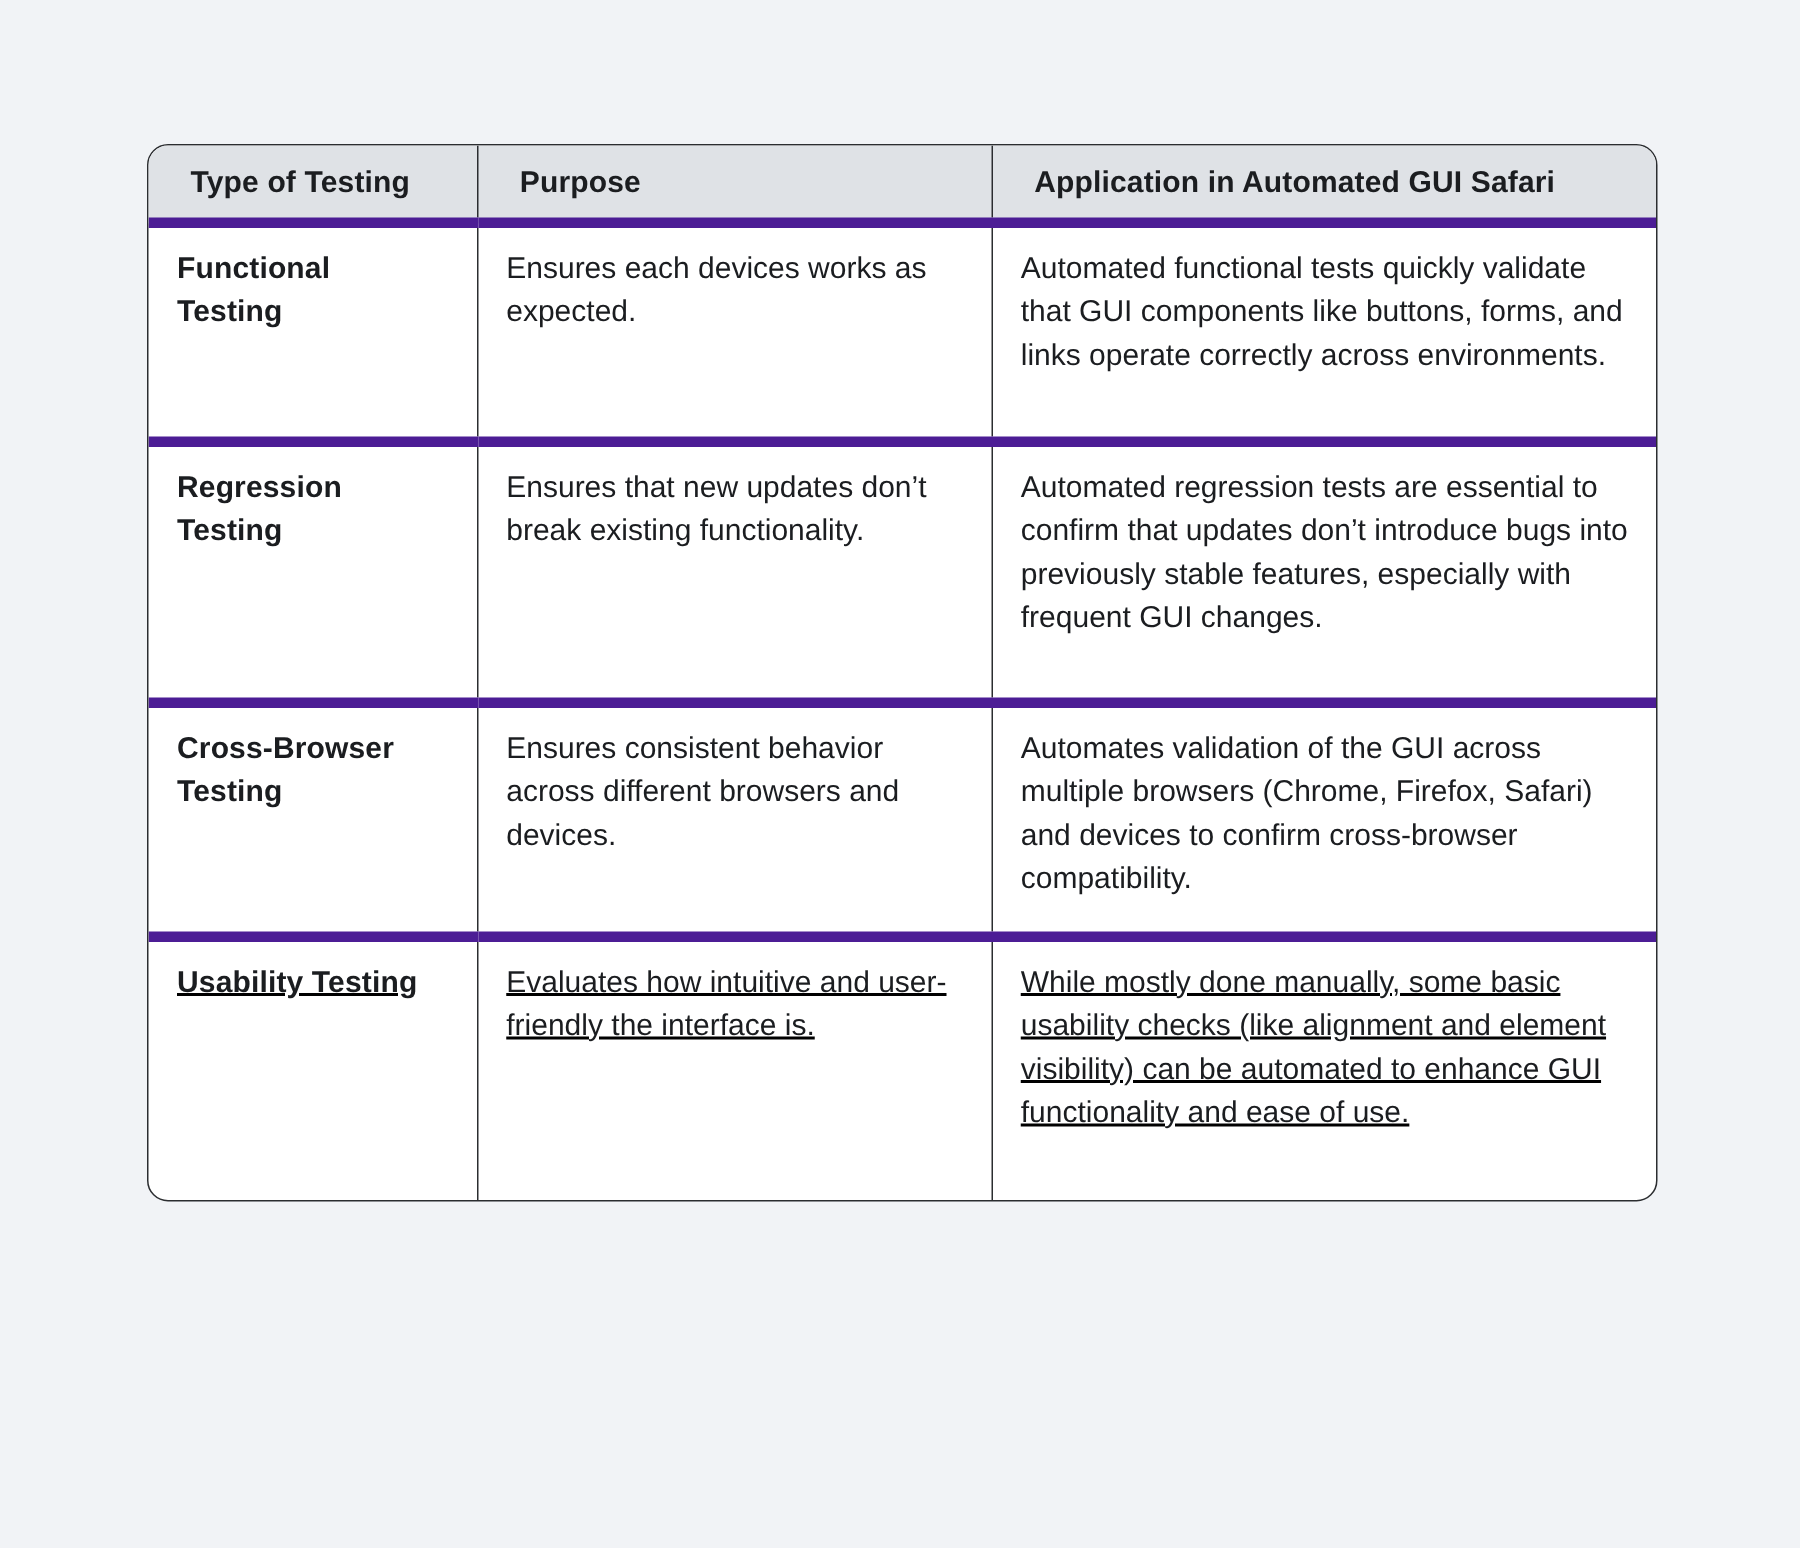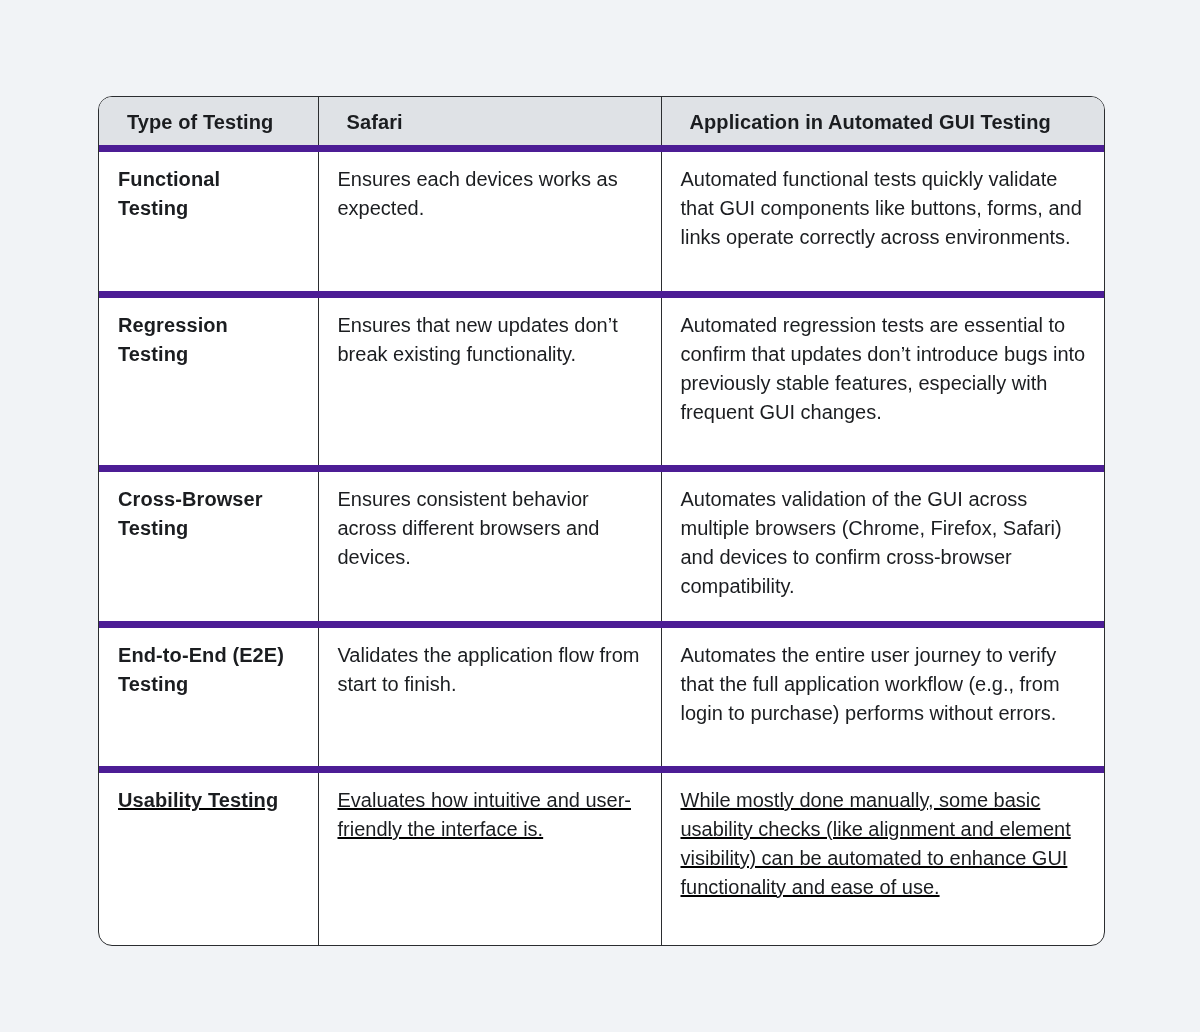--- a/index.html
+++ b/index.html
@@ -85,45 +85,40 @@
   <div class="table-card">
     <table>
       <colgroup>
         <col class="c1">
         <col class="c2">
         <col class="c3">
       </colgroup>
       <thead>
         <tr>
           <th>Type of Testing</th>
-          <th>Safari</th>
-          <th>Application in Automated GUI Testing</th>
+          <th>Purpose</th>
+          <th>Application in Automated GUI Safari</th>
         </tr>
       </thead>
       <tbody>
         <tr class="r1">
           <td class="col-type">Functional Testing</td>
           <td>Ensures each devices works as expected.</td>
           <td>Automated functional tests quickly validate that GUI components like buttons, forms, and links operate correctly across environments.</td>
         </tr>
         <tr class="r2">
           <td class="col-type">Regression Testing</td>
           <td>Ensures that new updates don’t break existing functionality.</td>
           <td>Automated regression tests are essential to confirm that updates don’t introduce bugs into previously stable features, especially with frequent GUI changes.</td>
         </tr>
         <tr class="r3">
           <td class="col-type">Cross-Browser Testing</td>
           <td>Ensures consistent behavior across different browsers and devices.</td>
           <td>Automates validation of the GUI across multiple browsers (Chrome, Firefox, Safari) and devices to confirm cross-browser compatibility.</td>
         </tr>
-        <tr class="r4">
-          <td class="col-type">End-to-End (E2E) Testing</td>
-          <td>Validates the application flow from start to finish.</td>
-          <td>Automates the entire user journey to verify that the full application workflow (e.g., from login to purchase) performs without errors.</td>
-        </tr>
         <tr class="r5">
           <td class="col-type">Usability Testing</td>
           <td>Evaluates how intuitive and user-friendly the interface is.</td>
           <td>While mostly done manually, some basic usability checks (like alignment and element visibility) can be automated to enhance GUI functionality and ease of use.</td>
         </tr>
       </tbody>
     </table>
   </div>
 </div>
 

